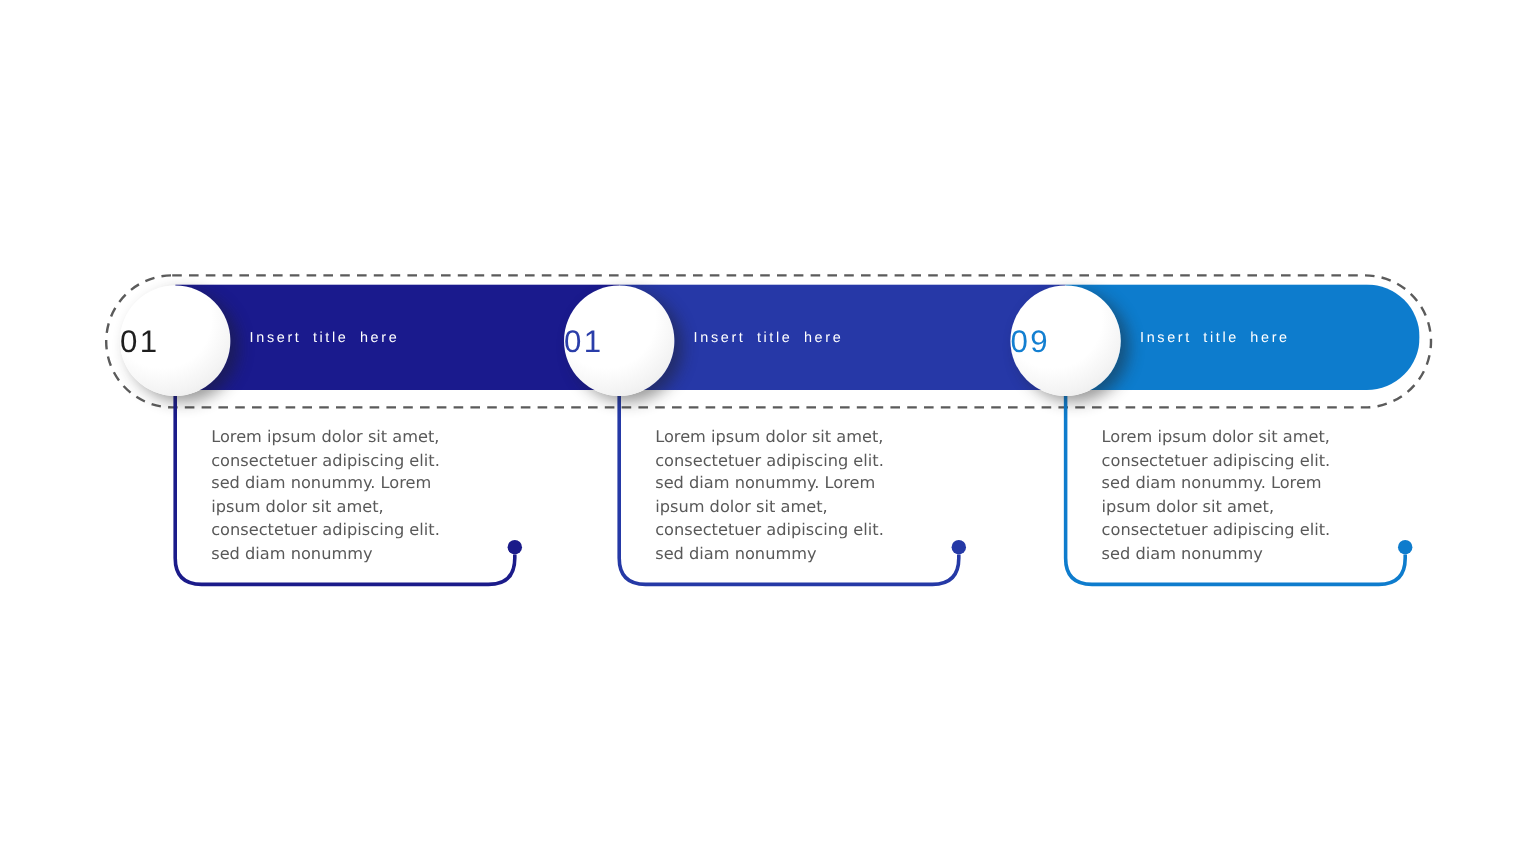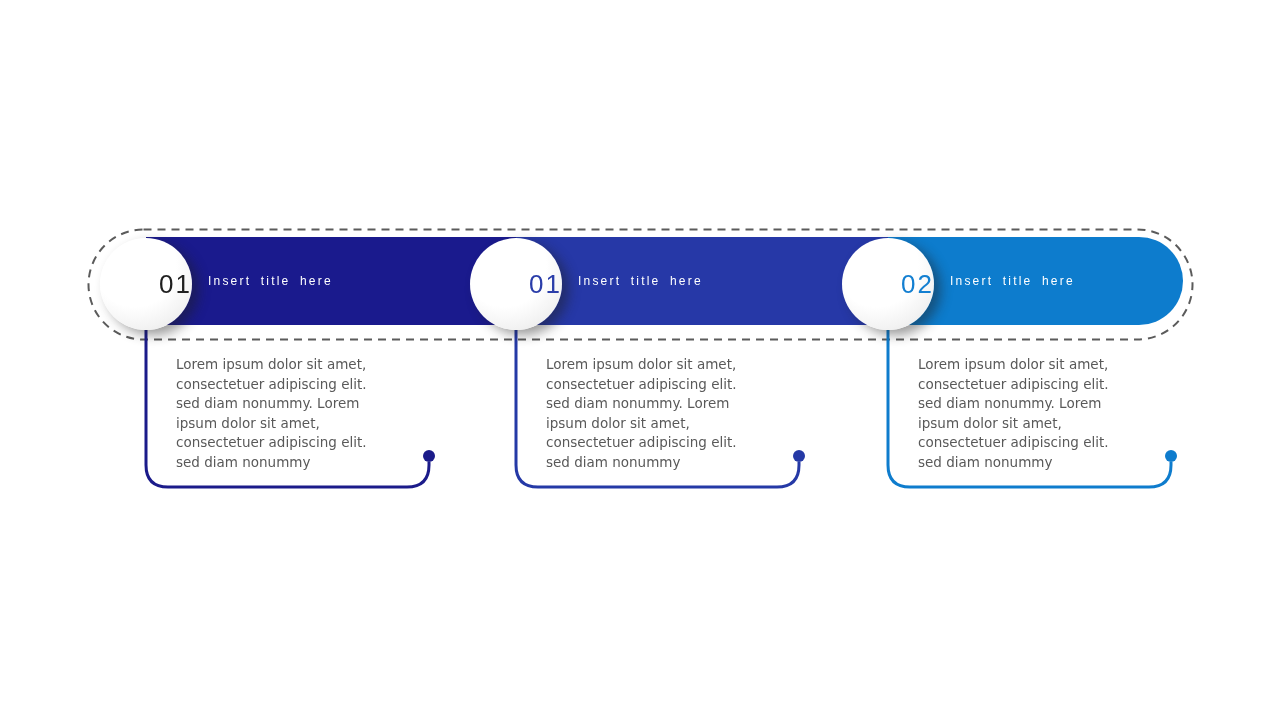--- a/index.html
+++ b/index.html
@@ -20,21 +20,21 @@
   }
   .seg {
     height:100%; display:flex; align-items:center;
     padding-left:62px; box-sizing:border-box; flex:0 0 auto;
   }
   .seg-title { font-size:12px; letter-spacing:2.2px; word-spacing:4px; }
   .circle {
     position:absolute; top:238px; width:92px; height:92px; border-radius:50%;
     background:radial-gradient(circle at 38% 30%, #ffffff 48%, #f3f3f3 72%, #e2e2e2 100%);
     box-shadow:7px 5px 12px rgba(30,30,30,0.45);
-    display:flex; align-items:center; justify-content:flex-end; z-index:4;
+    display:flex; align-items:center; justify-content:flex-start; z-index:4;
   }
   .num { font-size:26px; letter-spacing:2px; }
   .step-detail { position:absolute; top:328px; width:300px; height:182px; z-index:3; }
   .step-detail svg { position:absolute; left:0; top:0; }
   .desc {
     position:absolute; left:32px; top:27px; margin:0; width:232px;
     font-family:"DejaVu Sans", sans-serif;
     font-size:13.5px; line-height:19.5px; white-space:pre-line;
   }
 </style>
@@ -60,21 +60,21 @@
     </div>
   </div>
 
   <div class="circle" style="left:100px">
     <span class="num" style="color: rgb(31, 31, 31);">01</span>
   </div>
   <div class="circle" style="left:470px">
     <span class="num" style="color: rgb(42, 61, 169);">01</span>
   </div>
   <div class="circle" style="left:842px">
-    <span class="num" style="color: rgb(19, 127, 209);">02</span>
+    <span class="num" style="color: rgb(19, 127, 209);">09</span>
   </div>
 
   <div class="step-detail" style="left:144px">
     <svg width="300" height="182">
       <path d="M2,2 L2,137 Q2,159 24,159 L263,159 Q285,159 285,137 L285,134" fill="none" stroke-width="3" stroke="#1b1b8a"></path>
       <circle cx="285" cy="128" r="6" fill="#1b1b8a"></circle>
     </svg>
     <p class="desc" style="color: rgb(89, 89, 89);">Lorem ipsum dolor sit amet,
 consectetuer adipiscing elit.
 sed diam nonummy. Lorem

